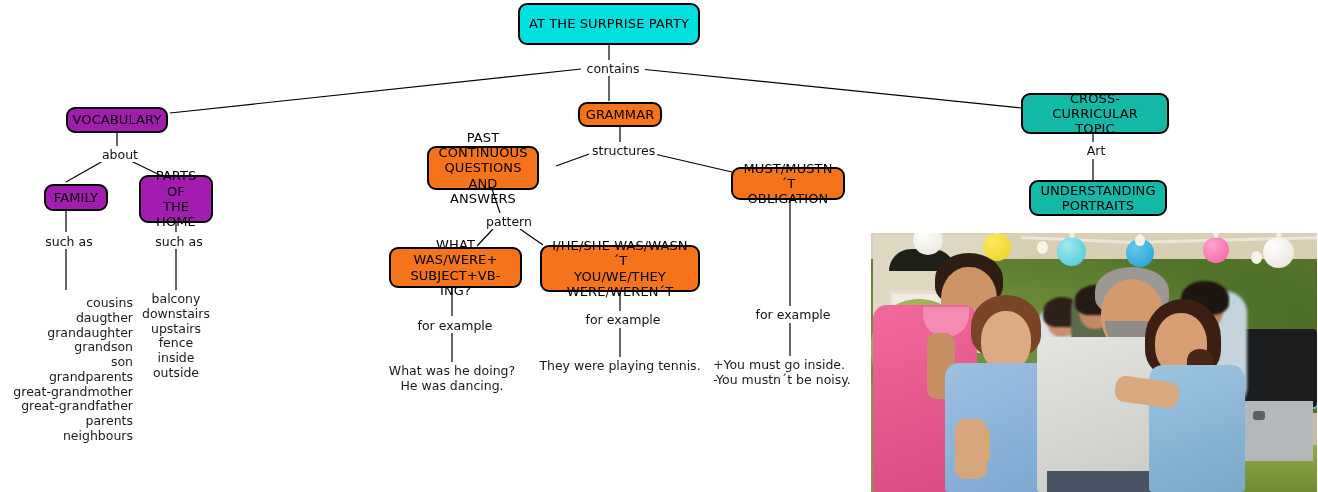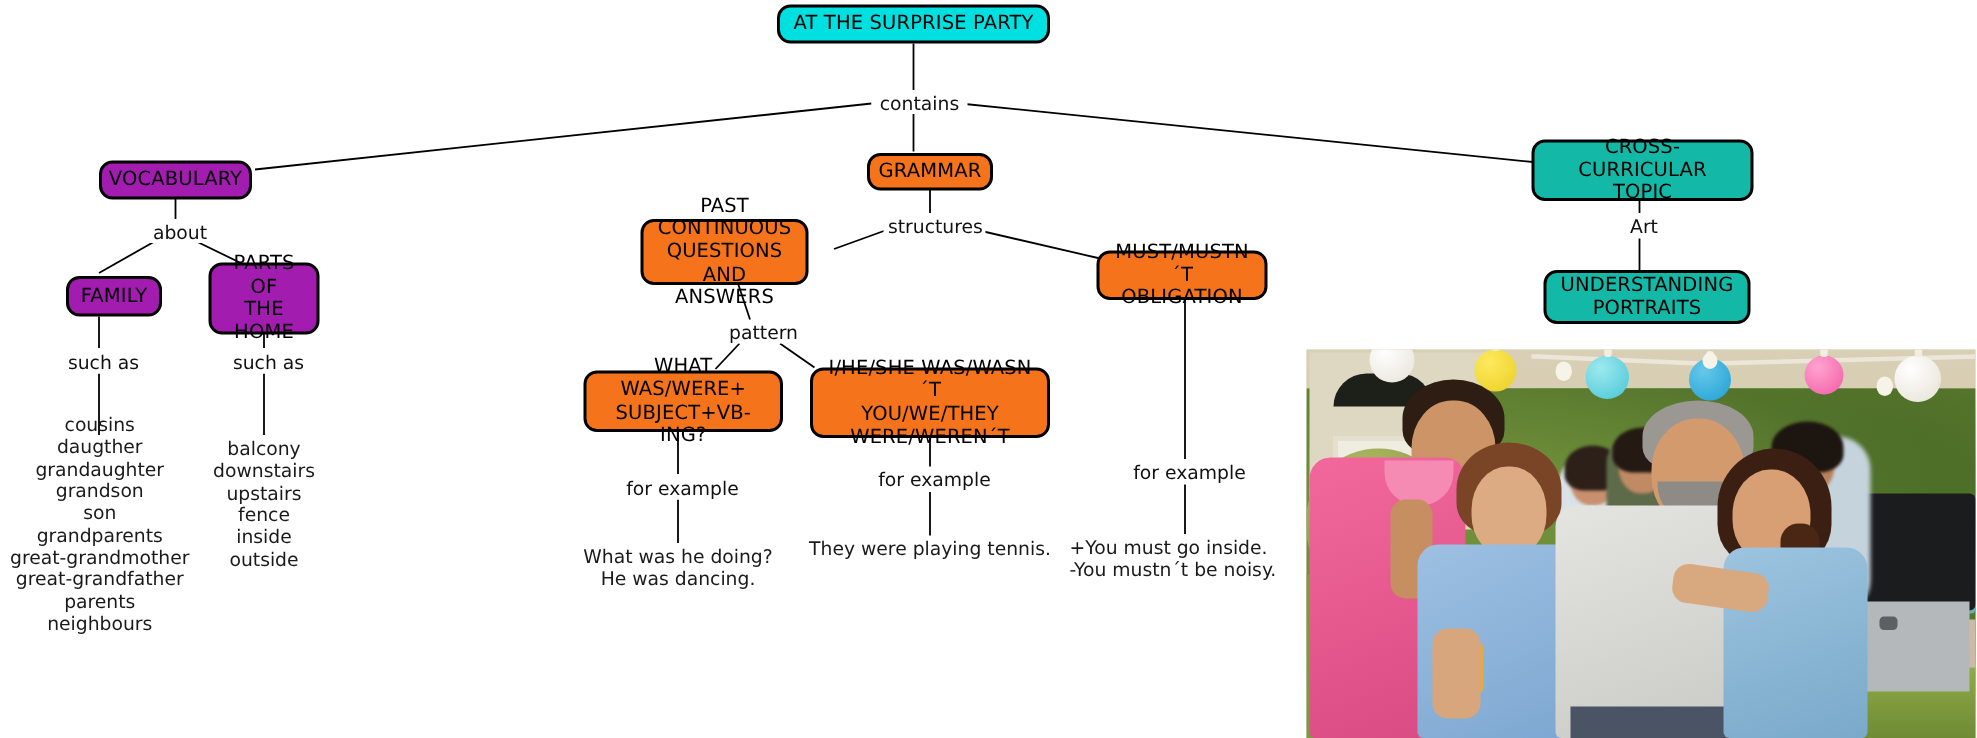--- a/index.html
+++ b/index.html
@@ -157,21 +157,21 @@
       <line x1="620" y1="328" x2="620" y2="357"></line>
 
       <line x1="790" y1="199" x2="790" y2="306"></line>
       <line x1="790" y1="323" x2="790" y2="356"></line>
 
       <line x1="1093" y1="133" x2="1093" y2="142"></line>
       <line x1="1093" y1="159" x2="1093" y2="180"></line>
     </g>
   </svg>
 
-  <div class="node cyan" style="left:518px; top:3px; width:182px; height:26px;">AT THE SURPRISE PARTY</div>
+  <div class="node cyan" style="left:518px; top:3px; width:182px; height:42px;">AT THE SURPRISE PARTY</div>
 
   <div class="node green" style="left:66px; top:107px; width:102px; height:26px;">VOCABULARY</div>
 
   <div class="node green" style="left:44px; top:184px; width:64px; height:27px;">FAMILY</div>
 
   <div class="node green" style="left:139px; top:175px; width:74px; height:48px;">PARTS OF
 THE
 HOME</div>
 
   <div class="node orange" style="left:578px; top:102px; width:84px; height:25px;">GRAMMAR</div>
@@ -209,21 +209,21 @@
   <div class="link-label" style="left:481px; top:214px; width:50px;">pattern</div>
 
   <div class="link-label" style="left:412px; top:318px; width:80px;">for example</div>
 
   <div class="link-label" style="left:580px; top:312px; width:80px;">for example</div>
 
   <div class="link-label" style="left:750px; top:307px; width:80px;">for example</div>
 
   <div class="link-label" style="left:1069px; top:143px; width:48px;">Art</div>
 
-  <div class="leaf-text" style="left:0px; top:276px; width:133px;">cousins
+  <div class="leaf-text" style="left:0px; top:296px; width:133px;text-align:right;">cousins
 daugther
 grandaughter
 grandson
 son
 grandparents
 great-grandmother
 great-grandfather
 parents
 neighbours</div>
 

